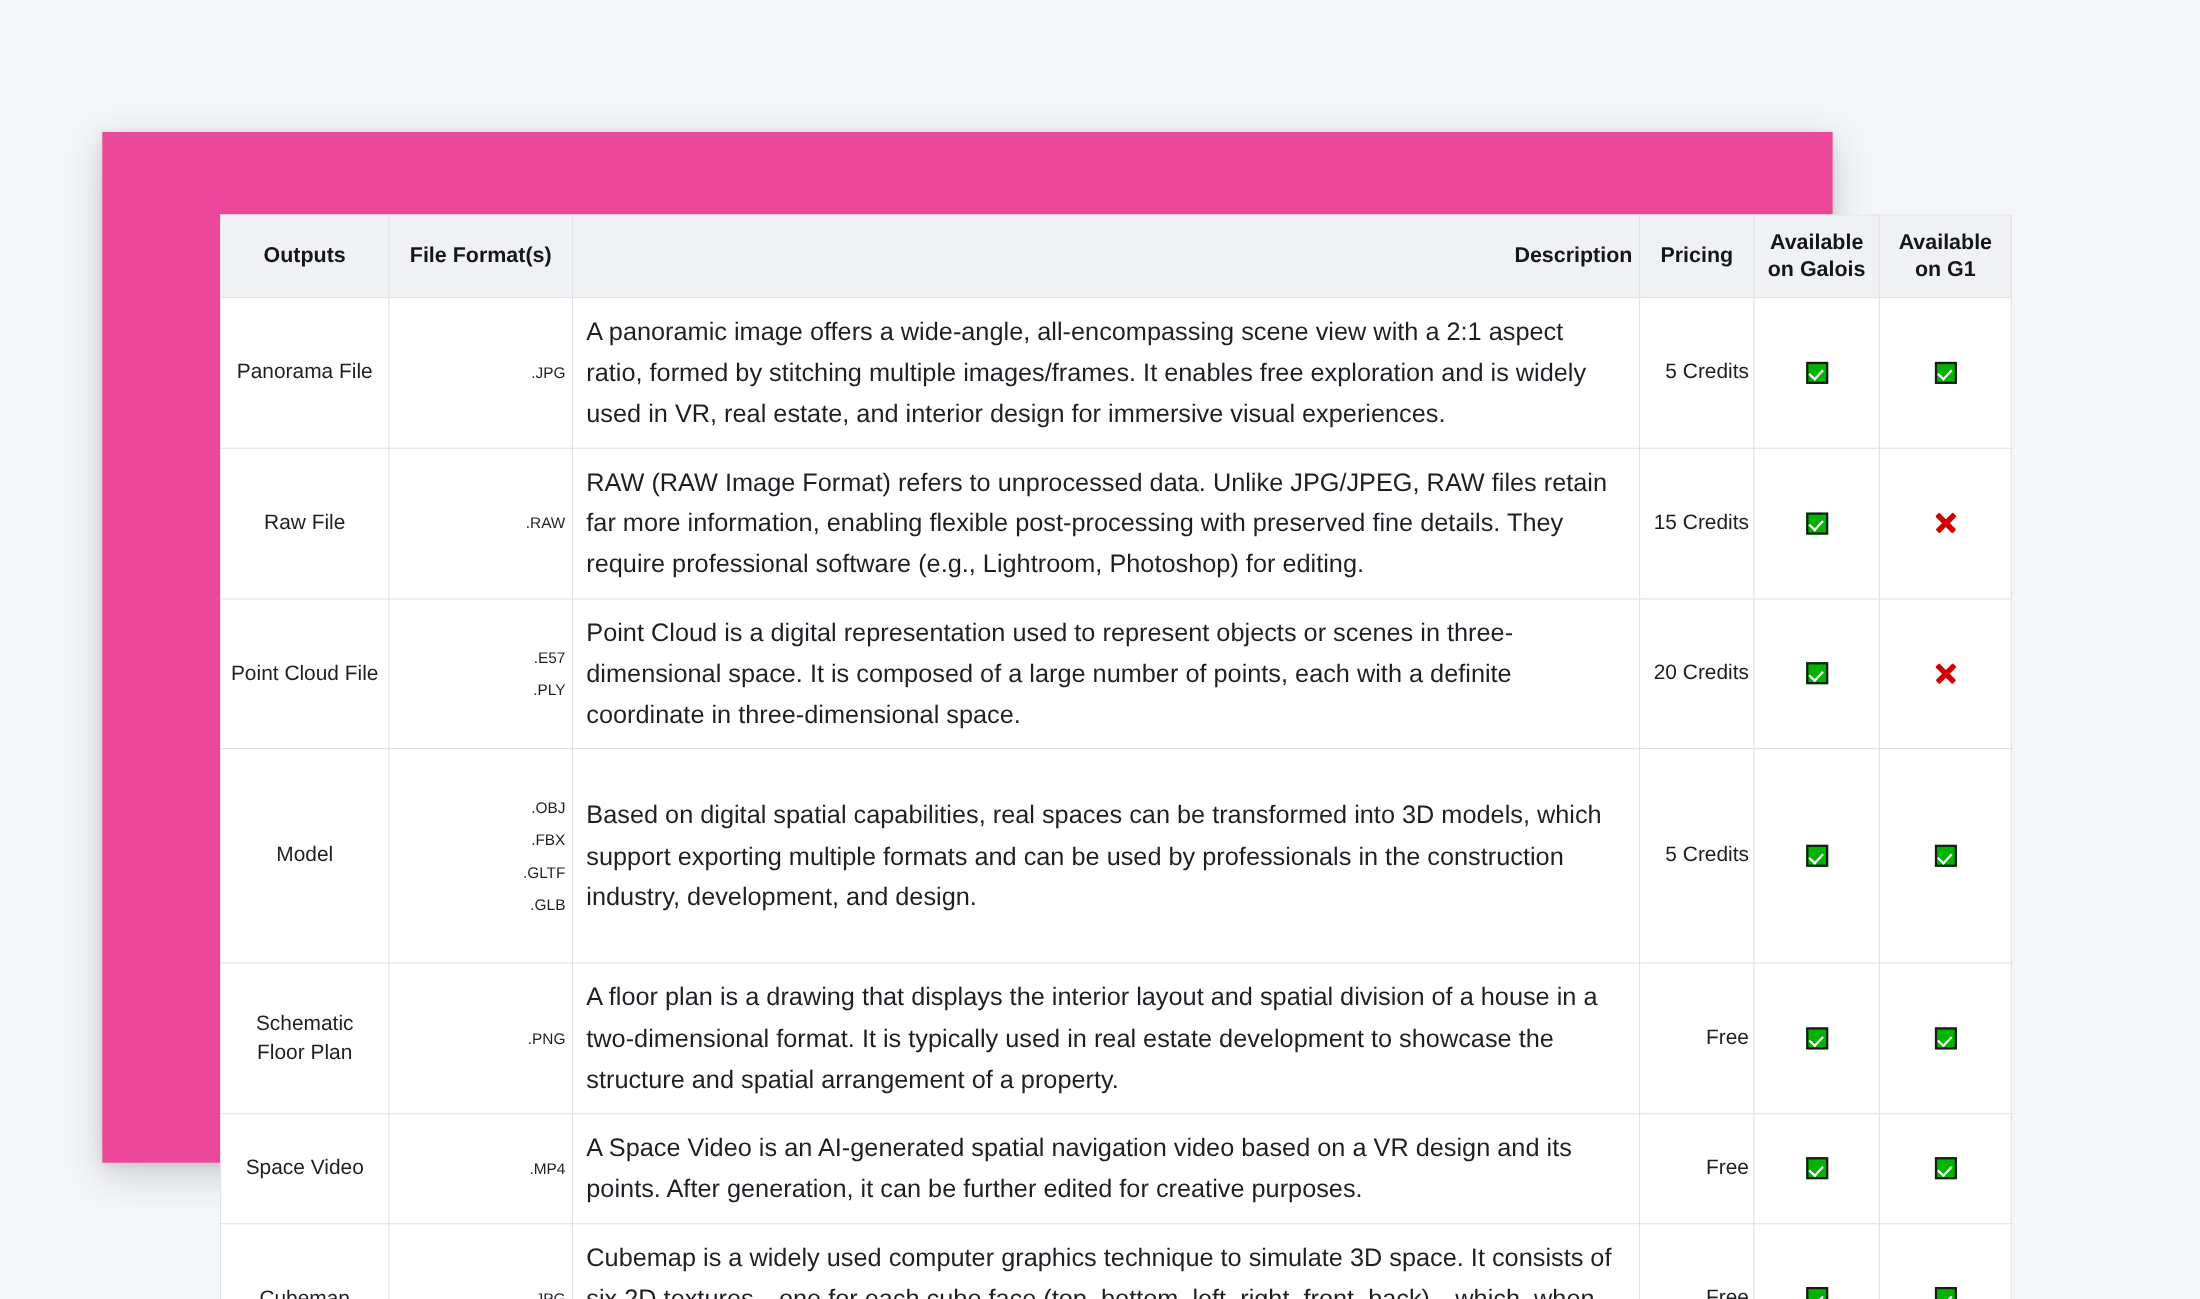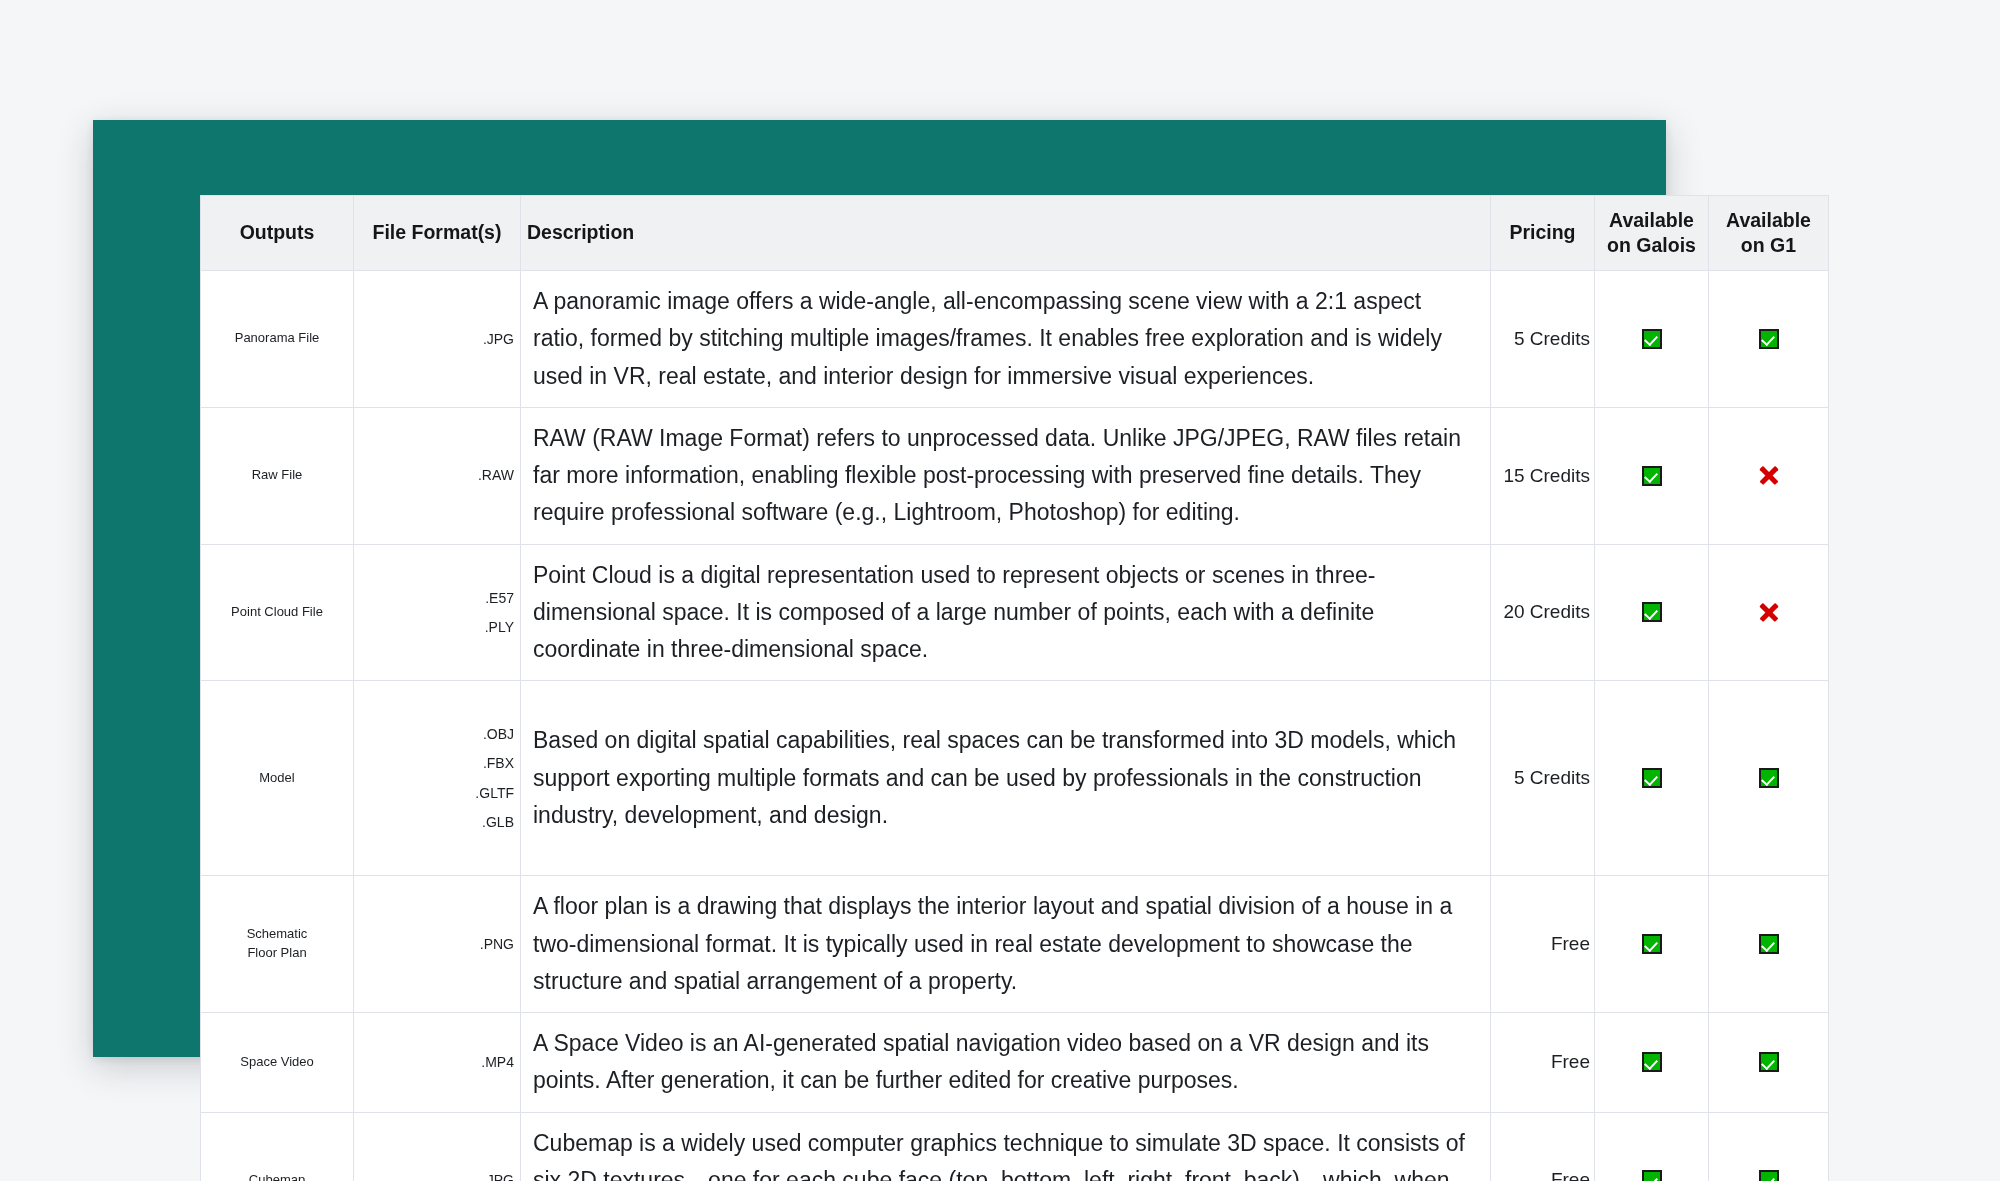--- a/index.html
+++ b/index.html
@@ -18,21 +18,21 @@
     background: #f5f6f8;
     overflow: hidden;
   }
 
   .doc-card {
     position: absolute;
     left: 93px;
     top: 120px;
     width: 1573px;
     height: 937px;
-    background: #0f766e;
+    background: #ec4899;
     box-shadow: 0 10px 34px rgba(30,35,45,0.20), 0 2px 8px rgba(30,35,45,0.10);
   }
 
   .table-wrap {
     position: absolute;
     left: 107px;
     top: 75px;
     width: 1628px;
   }
 
@@ -62,27 +62,27 @@
     background: #f0f1f3;
     color: #14161a;
     font-weight: bold;
     font-size: 19.5px;
     line-height: 1.30;
     height: 75px;
     padding: 8px 6px;
     text-align: center;
   }
   table.spec-table thead th.desc-head {
-    text-align: left;
+    text-align: right;
   }
 
   
   td.cell-output {
     text-align: center;
-    font-size: 13px;
+    font-size: 19px;
     color: #1c1f24;
     line-height: 1.45;
     padding: 10px 6px;
   }
   td.cell-format {
     text-align: right;
     font-size: 14px;
     color: #1c1f24;
     line-height: 1.45;
     padding: 10px 6px;

